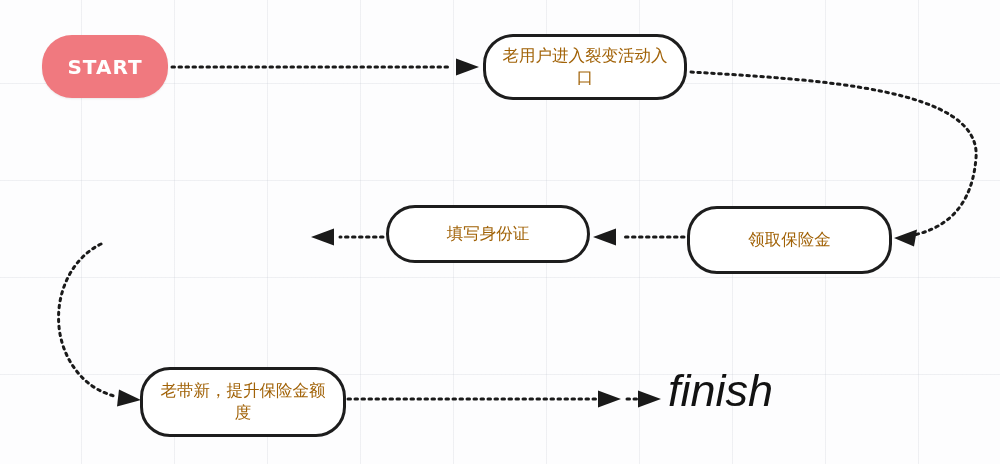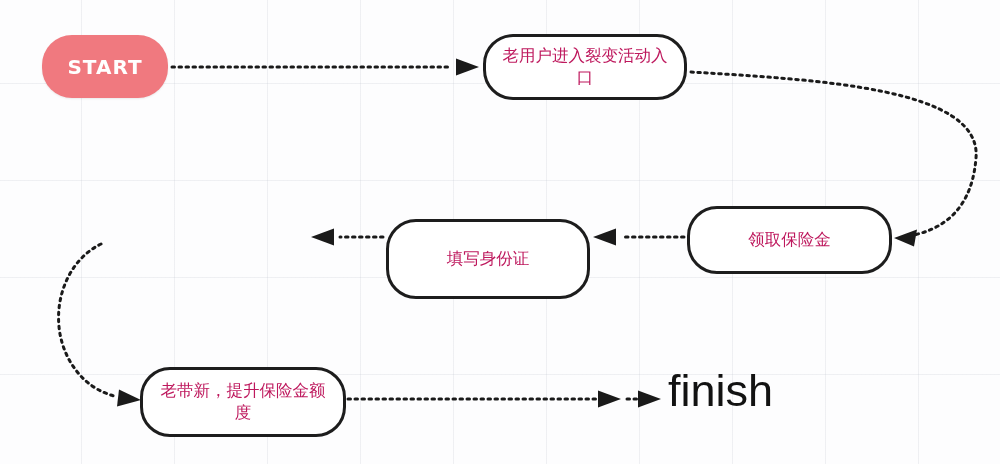--- a/index.html
+++ b/index.html
@@ -22,47 +22,48 @@
     box-sizing: border-box;
     display: flex;
     align-items: center;
     justify-content: center;
     text-align: center;
     border-radius: 30px;
   }
   .node-process {
     background: #ffffff;
     border: 3px solid #1d1d1d;
-    color: #be185d;
+    color: #a16207;
     font-size: 16.5px;
     line-height: 22px;
     padding: 2px 16px;
   }
   .node-start {
     background: #f0797f;
     color: #ffffff;
     font-weight: bold;
     font-size: 20px;
     letter-spacing: 1px;
     box-shadow: 0 1px 2px rgba(0,0,0,0.08);
   }
   #n-start  { left: 42px;  top: 35px;  width: 126px; height: 63px; }
   #n-enter  { left: 483px; top: 34px;  width: 204px; height: 66px; }
   #n-receive{ left: 687px; top: 206px; width: 205px; height: 68px; }
-  #n-fillid { left: 386px; top: 219px; width: 204px; height: 80px; }
+  #n-fillid { left: 386px; top: 205px; width: 204px; height: 58px; }
   #n-poster { left: 104px; top: 206px; width: 204px; height: 63px; }
   #n-invite { left: 140px; top: 367px; width: 206px; height: 70px; }
   .finish-label {
     position: absolute;
     left: 668px;
     top: 366px;
     font-size: 45px;
     line-height: 50px;
     color: #121212;
     font-family: "Liberation Sans", "DejaVu Sans", sans-serif;
+    font-style: italic;
   }
 </style>
 </head>
 <body>
 
 <div class="canvas">
 
   <svg class="edges" width="1000" height="464" viewBox="0 0 1000 464">
     <g stroke="#1a1a1a" stroke-width="3" fill="none" stroke-dasharray="2.5 4.5" stroke-linecap="round">
       <path d="M172 67 H452"></path>

